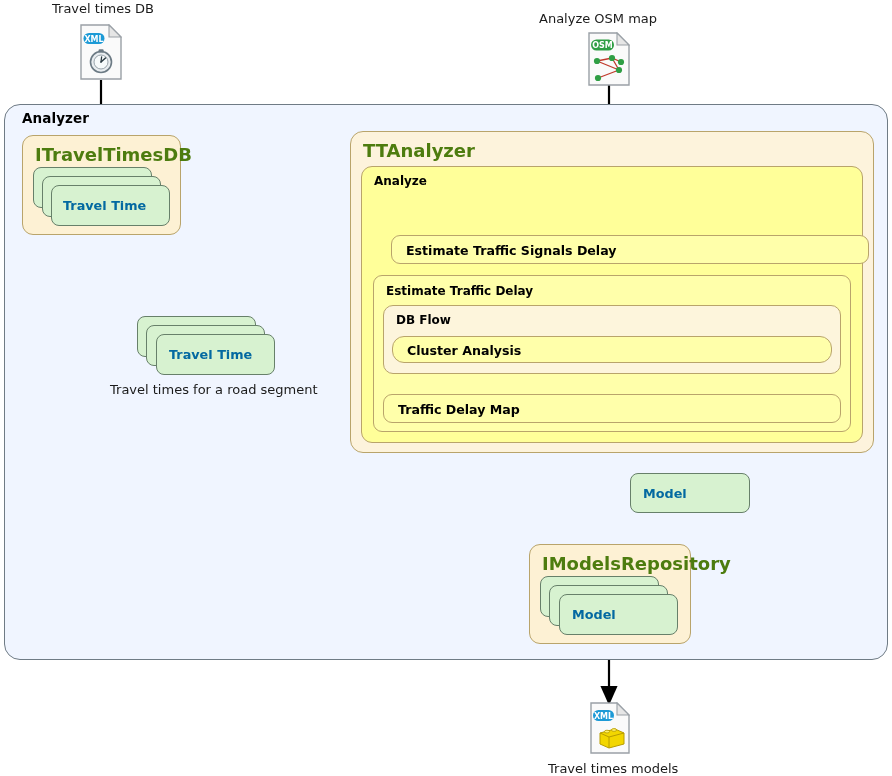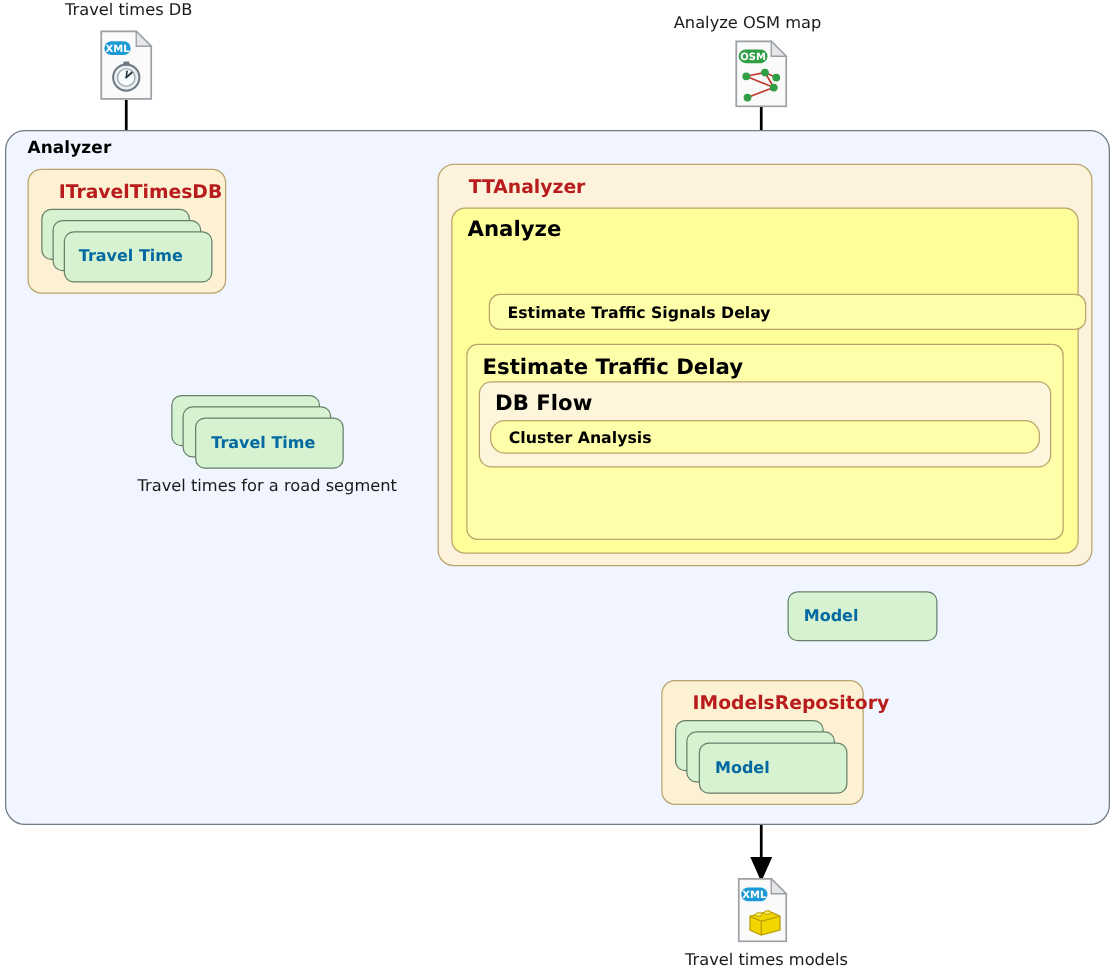--- a/index.html
+++ b/index.html
@@ -39,24 +39,24 @@
   }
 
   
   .cream-box {
     background: #fdf1d4;
     border: 1.5px solid #b9a46b;
     border-radius: 11px;
   }
   .cream-title {
     position: absolute;
-    left: 24px; top: 8px;
-    font-size: 15px;
-    font-weight: bold;
-    color: #b91c1c;
+    left: 12px; top: 8px;
+    font-size: 18px;
+    font-weight: bold;
+    color: #4d7c0f;
     white-space: nowrap;
   }
 
   
   .green-box {
     background: #d7f2d0;
     border: 1.4px solid #67806a;
     border-radius: 8px;
   }
   .green-label {
@@ -80,21 +80,21 @@
   .analyze-box {
     left: 361px; top: 166px;
     width: 502px; height: 277px;
     background: #ffff99;
     border: 1.5px solid #b9a46b;
     border-radius: 11px;
   }
   .yellow-title {
     position: absolute;
     left: 12px; top: 7px;
-    font-size: 17px;
+    font-size: 12px;
     font-weight: bold;
     color: #000;
     white-space: nowrap;
   }
 
   
   .action-row {
     background: #ffffaa;
     border: 1.4px solid #b9a46b;
     border-radius: 9px;
@@ -230,20 +230,23 @@
   </div>
 
   <div class="abs subcream-box" style="left:383px; top:305px; width:458px; height:69px;">
     <span class="yellow-title" style="left:12px; top:7px;">DB Flow</span>
   </div>
 
   <div class="abs action-row" style="left:392px; top:336px; width:440px; height:27px;border-radius:12px;">
     <span class="action-label">Cluster Analysis</span>
   </div>
 
+  <div class="abs action-row" style="left:383px; top:394px; width:458px; height:29px;">
+    <span class="action-label">Traffic Delay Map</span>
+  </div>
 
   <div class="abs green-box" style="left:630px; top:473px; width:120px; height:40px;">
     <span class="green-label" style="left:12px; top:12px;">Model</span>
   </div>
 
   <div class="abs cream-box" style="left:529px; top:544px; width:162px; height:100px;">
     <div class="cream-title">IModelsRepository</div>
   </div>
   <div class="abs green-box" style="left:540px; top:576px; width:119px; height:41px;"></div>
   <div class="abs green-box" style="left:549px; top:585px; width:119px; height:41px;"></div>

